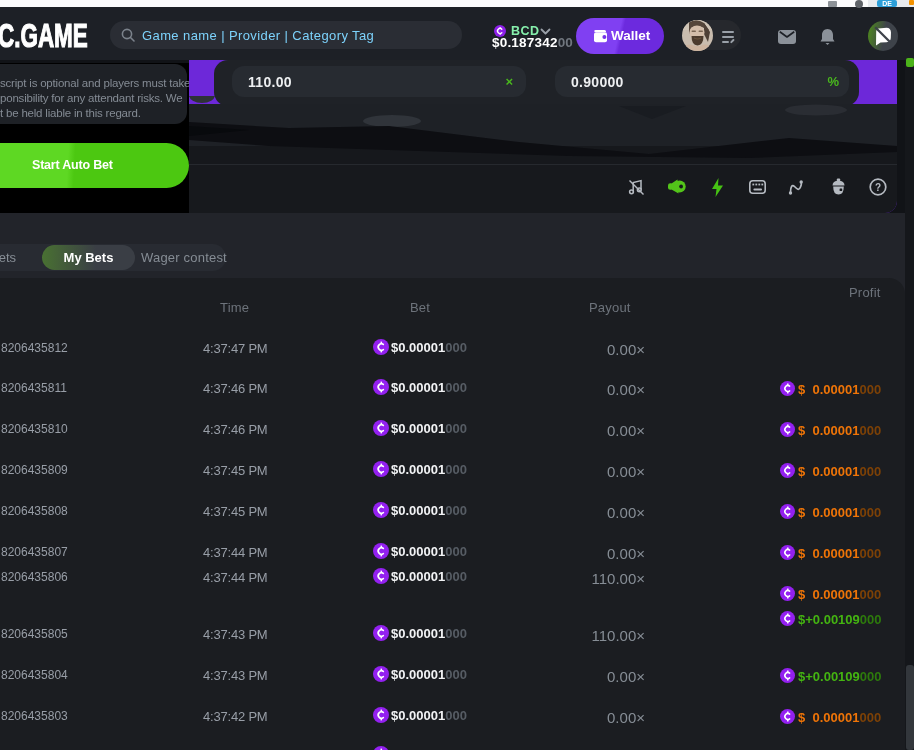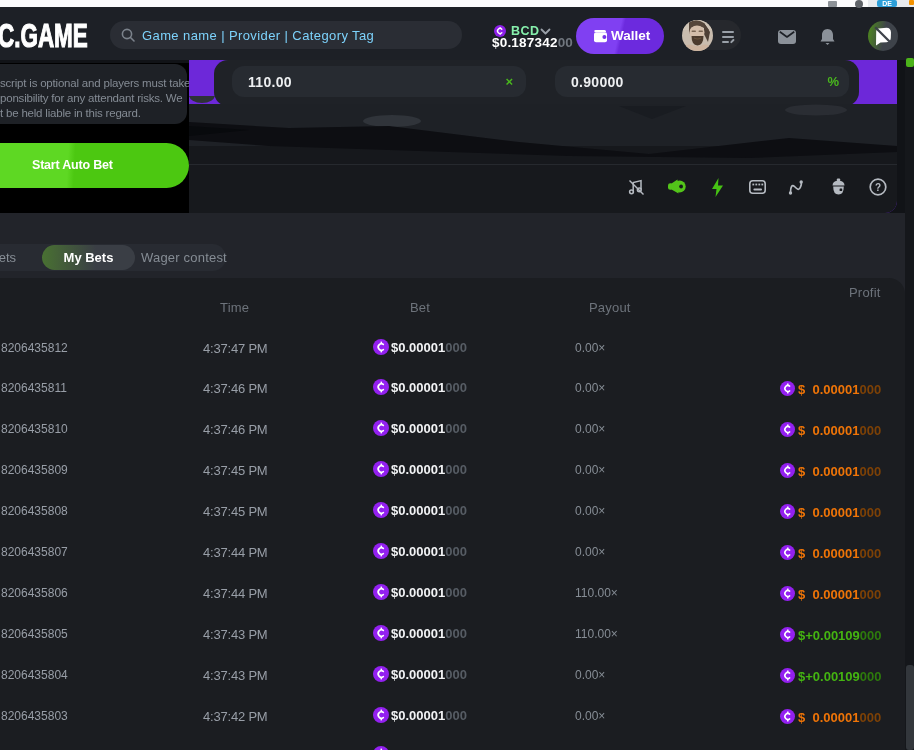--- a/index.html
+++ b/index.html
@@ -69,21 +69,21 @@
 #tab-wager { position:absolute; left:141px; top:37px; font-size:13px; color:#858c94; letter-spacing:0.2px; }
 #tablebox { position:absolute; left:-16px; top:65px; width:921px; height:472px; background:#1b1d21; border-radius:16px 16px 0 0; }
 
 .th { position:absolute; font-size:13px; color:#6d737b; letter-spacing:0.2px; }
 .row { position:absolute; left:0; width:905px; height:41px; }
 .rid { position:absolute; left:1px; top:14px; font-size:12px; color:#989ea7; }
 .rtime { position:absolute; left:203px; top:14px; font-size:13px; color:#989ea7; white-space:nowrap; letter-spacing:-0.2px; }
 .rbet { position:absolute; left:373px; top:12px; }
 .rbet .amt { position:absolute; left:18px; top:1px; font-size:13px; font-weight:bold; color:#f2f3f5; white-space:nowrap; }
 .rbet .amt i { font-style:normal; color:#565c64; }
-.rpayout { position:absolute; left:575px; top:14px; width:70px; text-align:left; font-size:12px; color:#868d95; }
+.rpayout { position:absolute; left:575px; top:14px; width:70px; text-align:right; font-size:15px; color:#868d95; }
 .rprofit { position:absolute; left:780px; top:12.5px;margin-top:42px; }
 .rprofit .amt { position:absolute; left:18px; top:1px; font-size:13px; font-weight:bold; white-space:nowrap; }
 .loss .amt { color:#ef7407; }
 .loss .amt i { font-style:normal; color:#7d4106; }
 .win .amt { color:#44b411; }
 .win .amt i { font-style:normal; color:#2d7a0c; }
 
 
 #scrollst { left:905px; top:60px; width:9px; height:690px; background:#15171b; }
 #scrollth { left:906px; top:58px; width:8px; height:9px; background:#4cb31a; border-radius:2px; }
@@ -357,21 +357,21 @@
             <line x1="8.3" y1="11.8" x2="8.3" y2="13.4" stroke="#fff" stroke-width="1.5"></line>
           </svg><div class="amt">$0.00001<i>000</i></div></div>
 <div class="rpayout">0.00×</div>
 <div class="rprofit loss"><svg width="15" height="15" viewBox="0 0 16 16">
             <circle cx="8" cy="8" r="8" fill="#9320f0"></circle>
             <path d="M10.3 5.4a3.2 3.2 0 1 0 0 5.2" fill="none" stroke="#fff" stroke-width="1.7" stroke-linecap="round"></path>
             <line x1="8.3" y1="2.6" x2="8.3" y2="4.2" stroke="#fff" stroke-width="1.5"></line>
             <line x1="8.3" y1="11.8" x2="8.3" y2="13.4" stroke="#fff" stroke-width="1.5"></line>
           </svg><div class="amt">$&nbsp;&nbsp;0.00001<i>000</i></div></div>
 </div>
-<div class="row" style="top:359px;padding-left:20px;">
+<div class="row" style="top:343px;padding-left:20px;">
 <div class="rid">8206435806</div>
 <div class="rtime">4:37:44 PM</div>
 <div class="rbet"><svg width="16" height="16" viewBox="0 0 16 16">
             <circle cx="8" cy="8" r="8" fill="#9320f0"></circle>
             <path d="M10.3 5.4a3.2 3.2 0 1 0 0 5.2" fill="none" stroke="#fff" stroke-width="1.7" stroke-linecap="round"></path>
             <line x1="8.3" y1="2.6" x2="8.3" y2="4.2" stroke="#fff" stroke-width="1.5"></line>
             <line x1="8.3" y1="11.8" x2="8.3" y2="13.4" stroke="#fff" stroke-width="1.5"></line>
           </svg><div class="amt">$0.00001<i>000</i></div></div>
 <div class="rpayout">110.00×</div>
 <div class="rprofit win"><svg width="15" height="15" viewBox="0 0 16 16">

